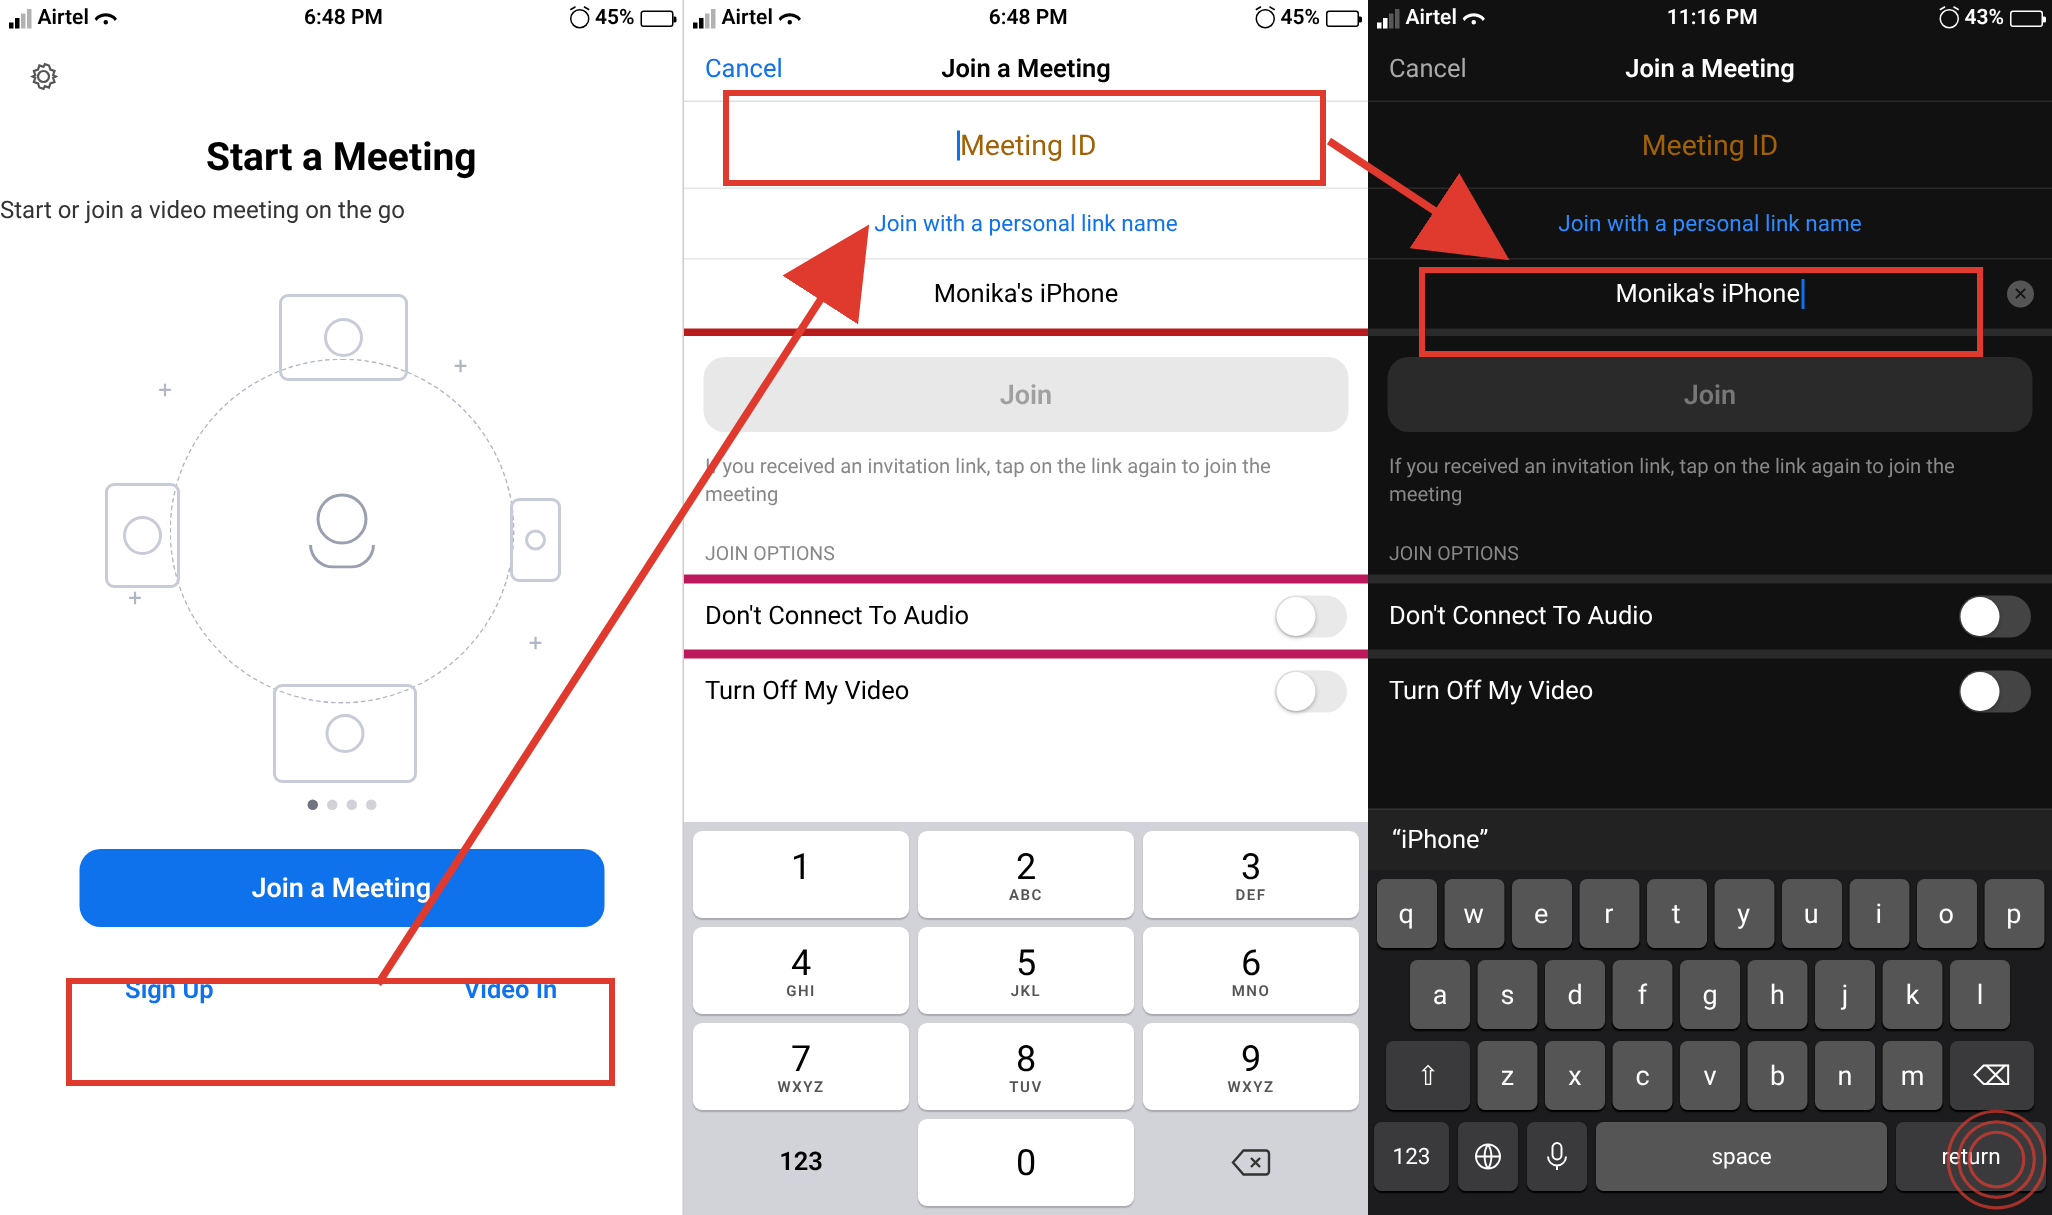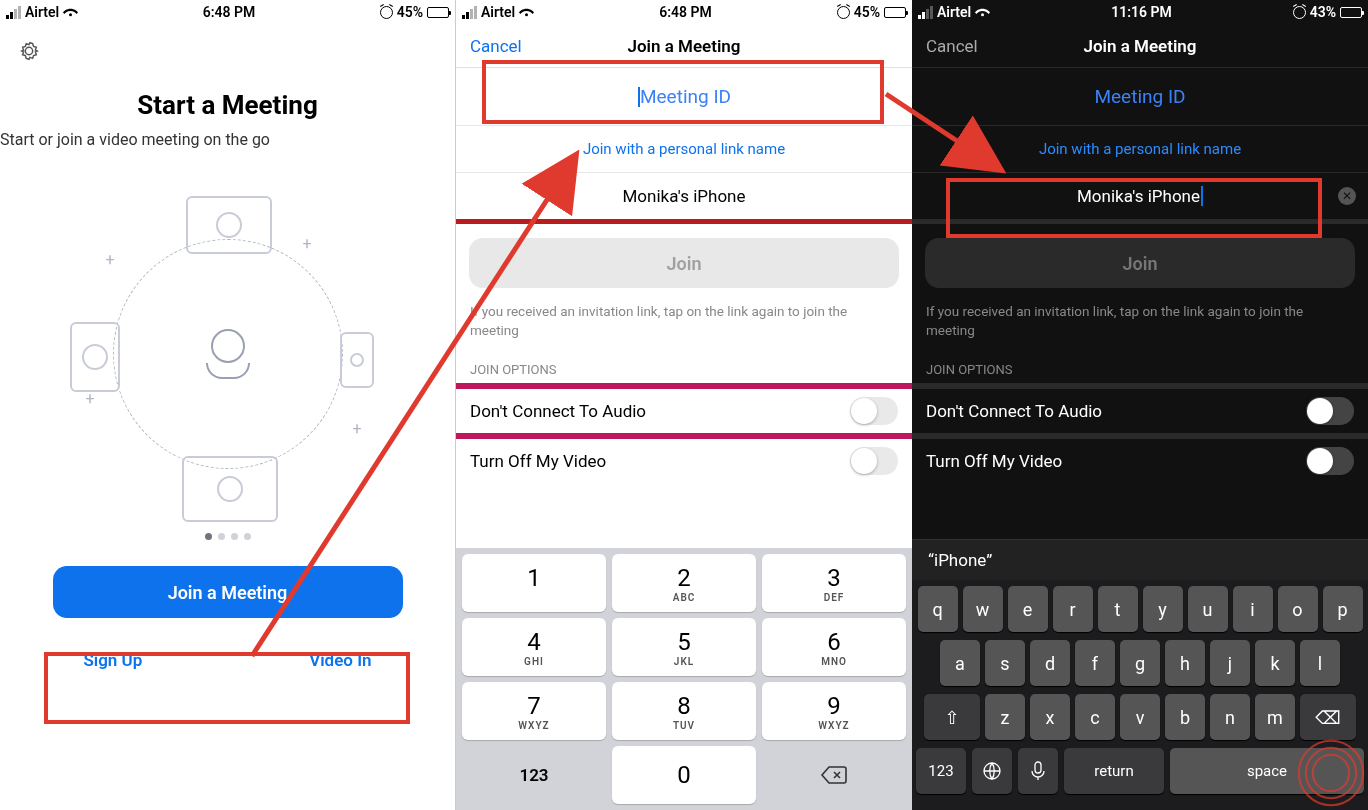--- a/index.html
+++ b/index.html
@@ -41,21 +41,21 @@
   .links-row { display:flex; justify-content:space-around; margin-top:32px; }
   .link-blue { color:#0e72ed; font-size:17px; font-weight:600;}
   
   .nav-header { display:flex; align-items:center; justify-content:center; height:44px; position:relative; border-bottom:1px solid #e0e0e0; }
   .phone3 .nav-header { border-bottom:1px solid #2a2a2a;}
   .nav-header .cancel { position:absolute; left:14px; color:#0e72ed; font-size:17px;}
   .phone3 .nav-header .cancel { color:#aaa;}
   .nav-title { font-size:17px; font-weight:600;}
   .input-row { height:58px; display:flex; align-items:center; justify-content:center; border-bottom:1px solid #e6e6e6; }
   .phone3 .input-row { border-bottom:1px solid #2a2a2a;}
-  .input-placeholder { color:#3b82f6; font-size:19px;}
+  .input-placeholder { color:#a16207; font-size:19px;}
   .personal-link { text-align:center; font-size:15px; color:#0e72ed; padding:14px 0;}
   .phone3 .personal-link { color:#2d8bff;}
   .name-row { height:52px; display:flex; align-items:center; justify-content:center; border-top:1px solid #e6e6e6; border-bottom:5px solid #b91c1c; font-size:17px; position:relative;}
   .phone3 .name-row { border-color:#2a2a2a;}
   .clear-x { position:absolute; right:12px; width:18px; height:18px; border-radius:50%; background:#555; color:#111; display:flex; align-items:center; justify-content:center; font-size:12px;}
   .cursor { display:inline-block; width:2px; height:20px; background:#0e72ed; margin-left:1px; vertical-align:middle;}
   .big-btn { margin:14px auto; display:block; width:430px; height:50px; background:#e8e8e8; color:#a0a0a0; border:none; border-radius:14px; font-size:18px; font-weight:600;}
   .phone3 .big-btn { background:#2a2a2a; color:#777;}
   .hint { font-size:13.5px; color:#888; padding:0 14px 10px 14px; line-height:1.4;}
   .sect-label { font-size:13px; color:#888; padding:12px 14px 6px 14px;}
@@ -349,22 +349,22 @@
                 <circle cx="10" cy="10" r="8" fill="none" stroke="#fff" stroke-width="1.3"></circle>
                 <path fill="none" stroke="#fff" stroke-width="1.3" d="M2 10h16M10 2c3 4 3 12 0 16M10 2c-3 4-3 12 0 16"></path>
               </svg>
           </div>
           <div class="kkey dark" style="width:40px;">
             <svg width="16" height="20" viewBox="0 0 16 20">
                 <rect x="5" y="1" width="6" height="11" rx="3" fill="none" stroke="#fff" stroke-width="1.3"></rect>
                 <path fill="none" stroke="#fff" stroke-width="1.3" d="M2 10a6 6 0 0012 0M8 16v3"></path>
               </svg>
           </div>
+          <div class="kkey space">space</div>
           <div class="kkey ret">return</div>
-          <div class="kkey space">space</div>
         </div>
       </div>
     </div>
   </div>
 
   <div class="hl hl1"></div>
   <div class="hl hl2"></div>
   <div class="hl hl3"></div>
 
   <svg class="arrow" style="left:0;top:0;width:1368px;height:810px;">

